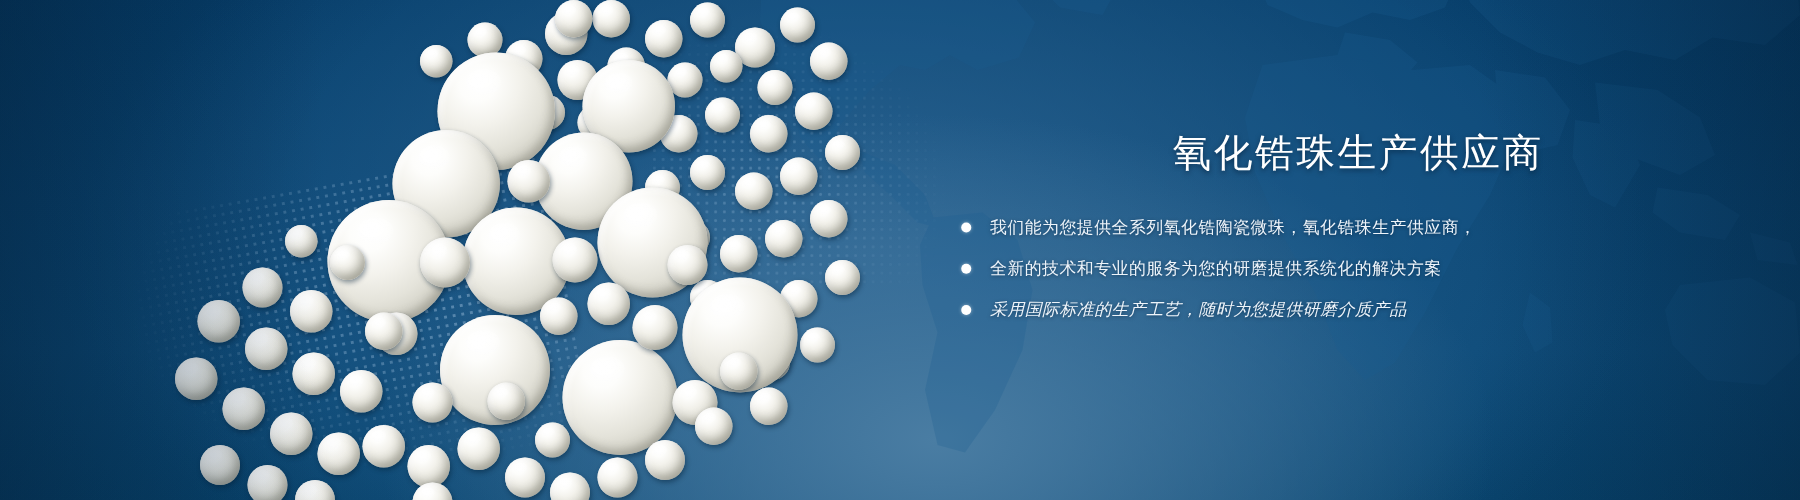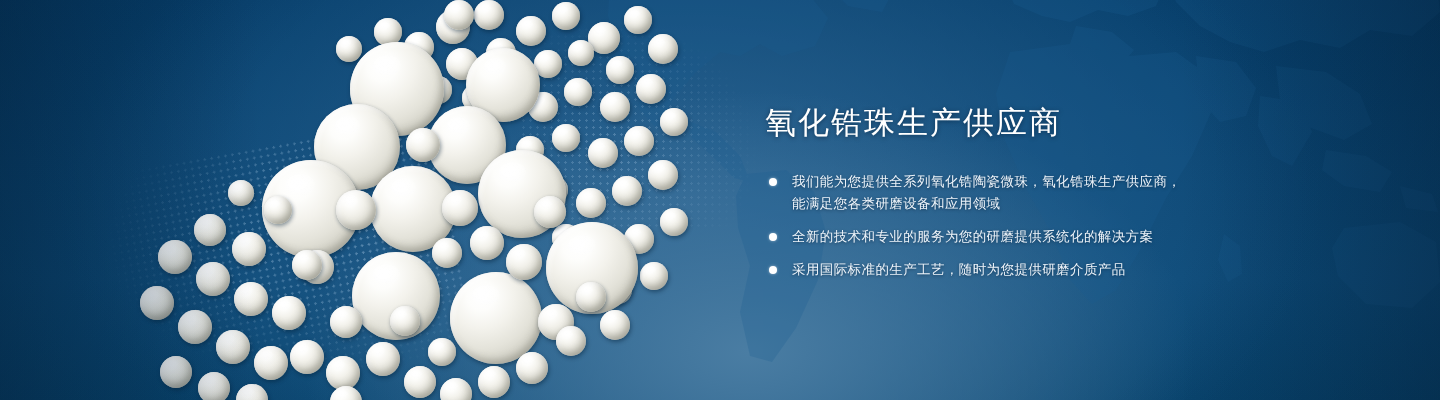--- a/index.html
+++ b/index.html
@@ -66,28 +66,29 @@
     filter:blur(0.6px);
   }
   .bead.sm::after{width:34%;height:26%;left:22%;top:13%;}
   
   .copy{position:absolute;left:765px;top:104px;width:470px;}
   .headline{
     font-size:31px;font-weight:400;color:#ffffff;letter-spacing:2px;
     line-height:1.2;margin:0 0 30px 0;
     text-shadow:0 1px 4px rgba(0,20,40,0.55);
     white-space:nowrap;
+    text-align:right;
   }
   .bullets{list-style:none;margin:0;padding:0;}
   .bullet{
     position:relative;padding-left:27px;margin-bottom:11px;
     font-size:13.5px;line-height:22px;color:#eef4fa;letter-spacing:0.4px;
     text-shadow:0 1px 3px rgba(0,20,40,0.5);
   }
-  .bullet:last-child{margin-bottom:0;}
+  .bullet:last-child{margin-bottom:0;font-style:italic;}
   .dot{
     position:absolute;left:4px;top:7px;width:8px;height:8px;border-radius:50%;
     background:#ffffff;box-shadow:0 0 3px rgba(255,255,255,0.5);
   }
   .bullet-line2{display:block;}
 </style>
 </head>
 <body>
 
 <div class="banner">
@@ -227,21 +228,20 @@
   </div>
 
   <div class="bg-vignette"></div>
 
   <div class="copy">
     <h1 class="headline">氧化锆珠生产供应商</h1>
     <ul class="bullets">
       <li class="bullet">
         <span class="dot"></span>
         <span>我们能为您提供全系列氧化锆陶瓷微珠，氧化锆珠生产供应商，</span>
-        <span class="bullet-line2">能满足您各类研磨设备和应用领域</span>
       </li>
       <li class="bullet">
         <span class="dot"></span>
         <span>全新的技术和专业的服务为您的研磨提供系统化的解决方案</span>
       </li>
       <li class="bullet">
         <span class="dot"></span>
         <span>采用国际标准的生产工艺，随时为您提供研磨介质产品</span>
       </li>
     </ul>

